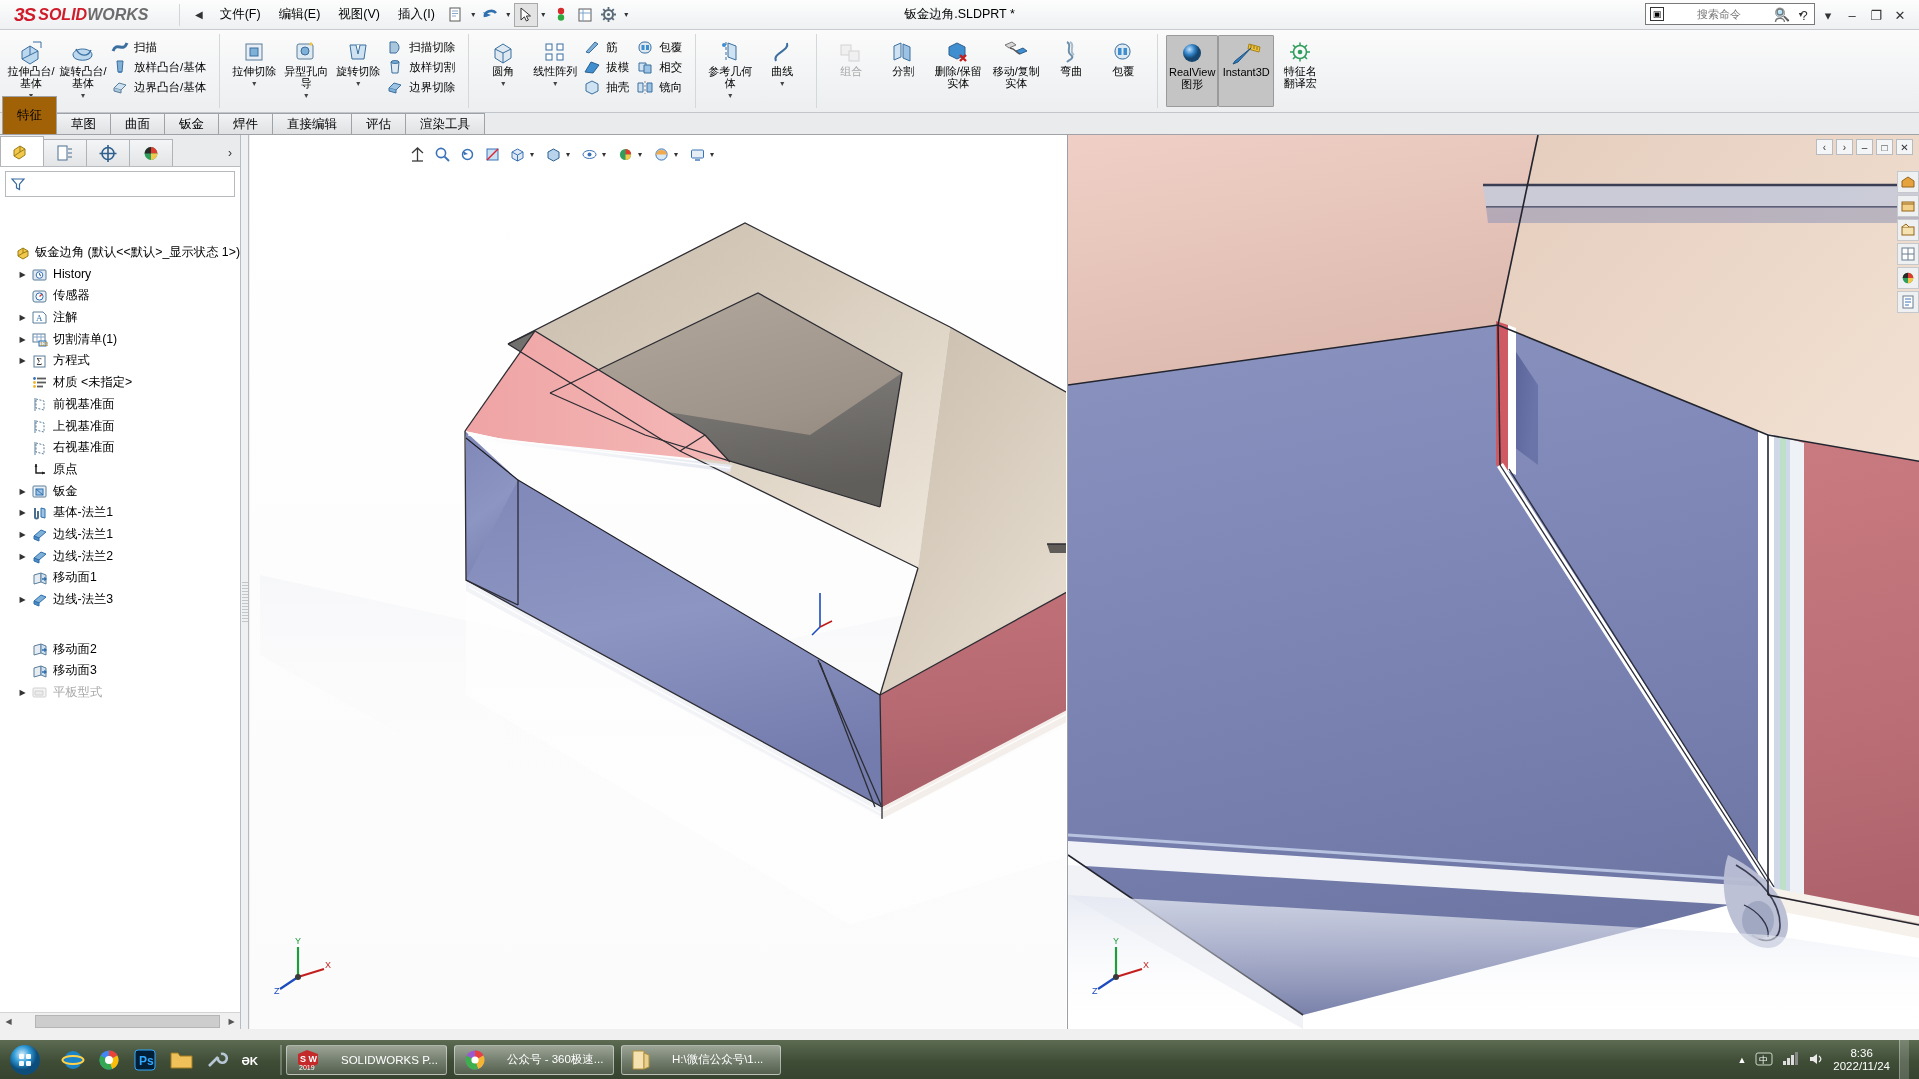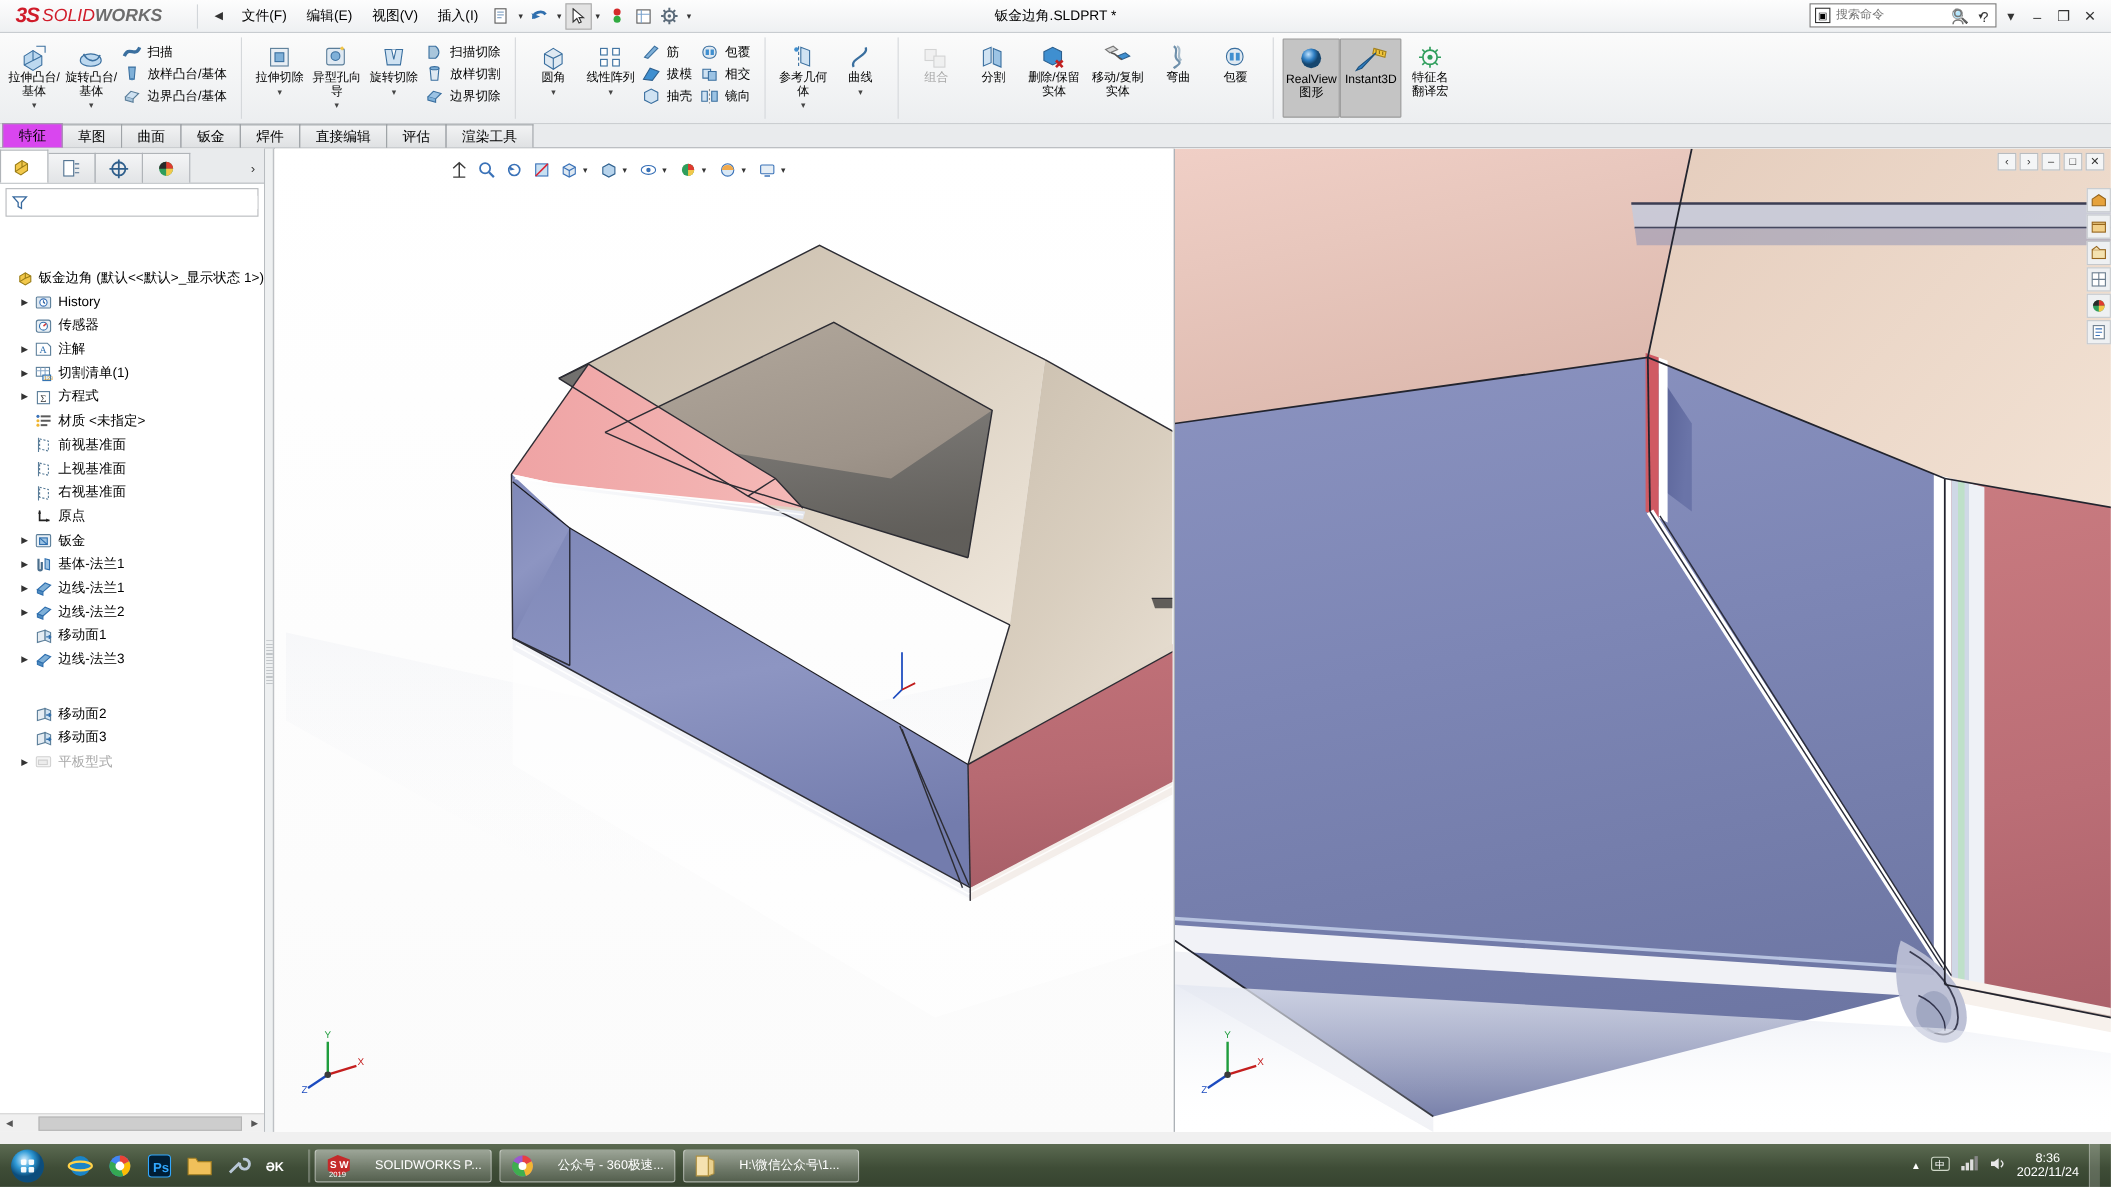--- a/index.html
+++ b/index.html
@@ -15,36 +15,36 @@
 
   
   .titlebar {
     position:absolute; left:0; top:0; width:1919px; height:30px;
     background:linear-gradient(#fdfdfd,#eef0f2);
     border-bottom:1px solid #c8ccd0;
     display:flex; align-items:center;
   }
   .sw-logo { display:flex; align-items:center; padding-left:14px; width:172px;}
   .sw-logo .ds { color:#d01c2a; font-weight:bold; font-size:19px; font-style:italic; letter-spacing:-1px;}
-  .sw-logo .solid { color:#d01c2a; font-weight:normal; font-size:16px; font-style:italic; letter-spacing:0px; margin-left:3px;}
+  .sw-logo .solid { color:#d01c2a; font-weight:bold; font-size:16px; font-style:italic; letter-spacing:0px; margin-left:3px;}
   .sw-logo .works { color:#6d6d6d; font-weight:bold; font-size:16px; font-style:italic;}
   .tb-sep { width:1px; height:22px; background:#d2d6da; margin:0 7px; }
   .menu { display:flex; align-items:center; gap:0px; }
   .menu .mi { padding:4px 9px; font-size:12.5px; cursor:default; white-space:nowrap;}
   .caret-left { font-size:10px; color:#333; padding:0 8px; }
   .tb-icon { width:24px; height:24px; display:flex; align-items:center; justify-content:center; cursor:default;}
   .tiny-caret { font-size:8px; color:#333; width:11px; text-align:center;}
   .sel-box { border:1px solid #a9a9a9; background:#e3e3e3; }
   .doc-title { position:absolute; left:50%; transform:translateX(-50%); font-size:12.5px; }
   .search-box {
     position:absolute; right:104px; top:3px; width:170px; height:22px;
     border:1px solid #7a7a7a; background:#fff; display:flex; align-items:center; gap:5px; padding:0 4px;
   }
   .search-box .sbi { width:14px;height:14px; border:1px solid #333; display:flex;align-items:center;justify-content:center;font-size:9px;}
-  .search-box input { border:0; outline:0; font-size:11px; width:100px; color:#222; background:transparent; font-family:Liberation Mono, monospace;}
+  .search-box input { border:0; outline:0; font-size:11px; width:100px; color:#222; background:transparent; font-family:Liberation Serif, serif;text-align:center;}
   .mag { color:#3a72b8; font-size:13px; }
   .win-btns { position:absolute; right:8px; top:0; height:30px; display:flex; align-items:center; gap:2px; }
   .win-btns div { width:22px;height:24px;display:flex;align-items:center;justify-content:center;font-size:13px;color:#333;}
 
   
   .ribbon {
     position:absolute; left:0; top:30px; width:1919px; height:83px;
     background:linear-gradient(#fbfbfb,#eceef0);
     border-bottom:1px solid #c2c6ca;
     display:flex; align-items:stretch;
@@ -67,21 +67,21 @@
   .tabstrip {
     position:absolute; left:0; top:113px; width:1919px; height:22px;
     background:#e9ebed; border-bottom:1px solid #9fa3a7;
     display:flex; align-items:flex-end; padding-left:2px;
   }
   .tab {
     height:21px; padding:0 14px; display:flex; align-items:center; font-size:12.5px;
     border:1px solid #9fa3a7; border-bottom:none; background:linear-gradient(#f2f3f4,#dfe1e3);
     margin-right:-1px; cursor:default;
   }
-  .tab.active { background:#d946ef; height:22px; position:relative; z-index:2;}
+  .tab.active { background:#a16207; height:38px; position:relative; z-index:2;}
 
   
   .leftpanel {
     position:absolute; left:0; top:135px; width:241px; bottom:50px;
     background:#fff; border-right:1px solid #b8bcc0;
   }
   .lp-tabs { height:32px; display:flex; align-items:flex-end; background:#e9ebed; border-bottom:1px solid #b8bcc0; position:relative;}
   .lptab { width:44px; height:27px; display:flex; align-items:center; justify-content:center;
            border:1px solid #b0b4b8; border-bottom:none; background:linear-gradient(#f4f5f6,#e2e4e6); margin-right:-1px; cursor:default;}
   .lptab.active { background:#fff; height:30px; z-index:2;}

